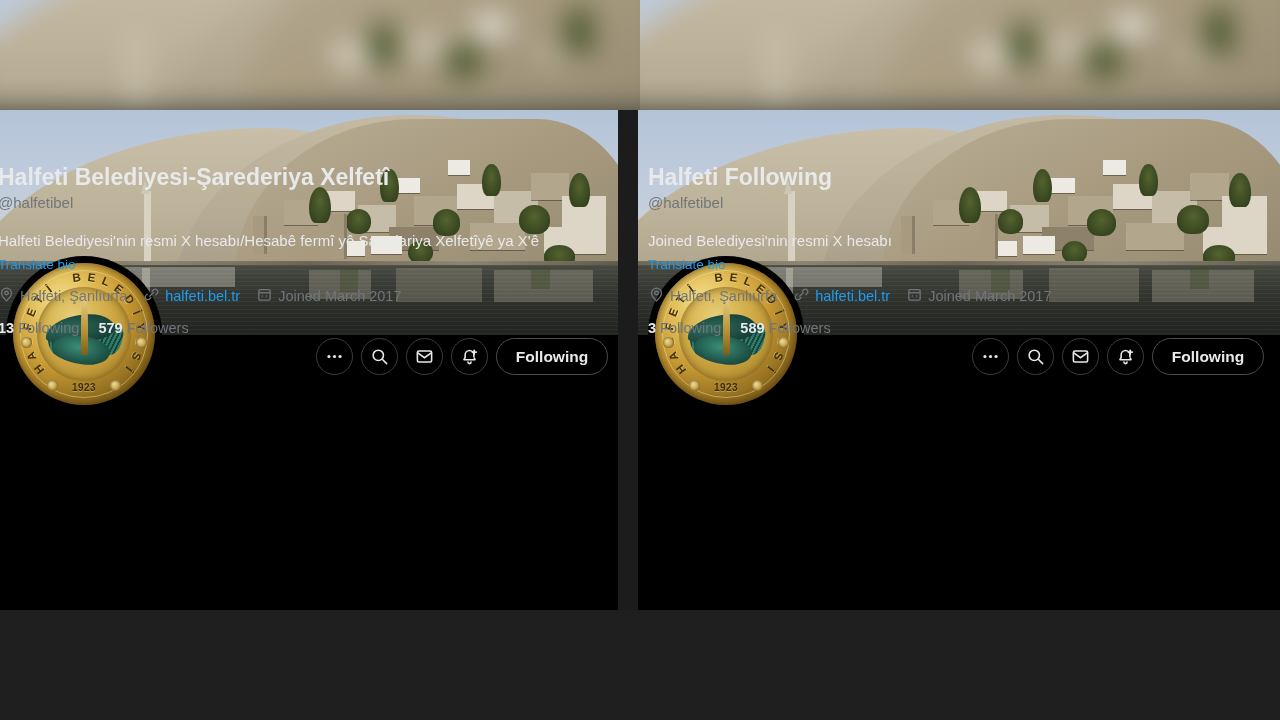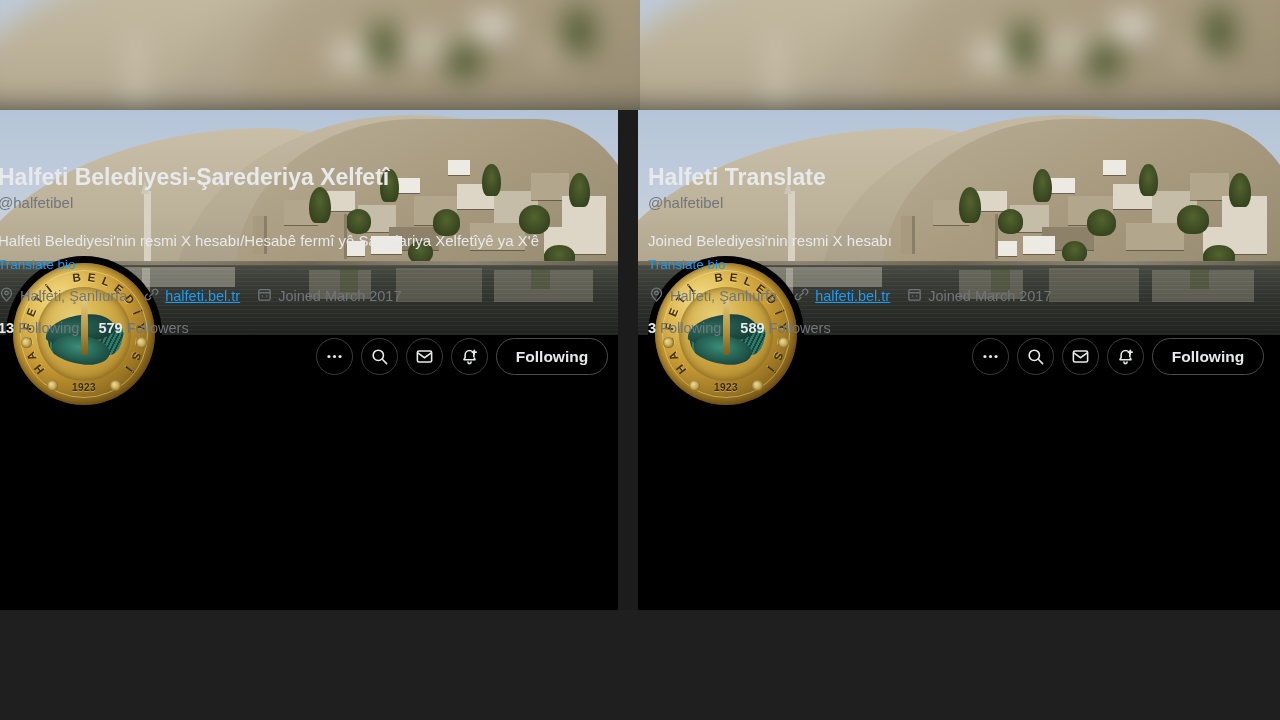--- a/index.html
+++ b/index.html
@@ -219,21 +219,21 @@
   .handle { color: #71767b; font-size: 15px; line-height: 21px; margin-top: 1px; }
   .bio { color: #e7e9ea; font-size: 15px; line-height: 20px; margin-top: 18px; white-space: nowrap; }
   .translate { color: #1d9bf0; font-size: 13.5px; line-height: 19px; margin-top: 4px; cursor: pointer; }
   .meta-row {
     display: flex; align-items: center; gap: 6px; margin-top: 12px;
     color: #71767b; font-size: 14.5px; white-space: nowrap;
   }
   .meta-item { display: flex; align-items: center; gap: 5px; }
   .meta-item svg { width: 17px; height: 17px; color: #71767b; flex: none; }
   .meta-item.spaced { margin-left: 10px; }
-  .meta-link { color: #1d9bf0; cursor: pointer; text-decoration: underline; }
+  .meta-link { color: #1d9bf0; cursor: pointer; }
   .stats { display: flex; gap: 19px; margin-top: 14px; font-size: 14.5px; }
   .stat { color: #71767b; cursor: pointer; white-space: nowrap; }
   .stat b { color: #e7e9ea; font-weight: bold; }
 
   .divider-gap {
     position: absolute; left: 618px; top: 110px; width: 20px; height: 500px;
     background: #1c1c1c;
   }
   .bottom-fill {
     position: absolute; left: 0; top: 610px; width: 1280px; height: 110px;
@@ -631,21 +631,21 @@
             <path d="M10 19a2 2 0 0 0 4 0" stroke-linecap="round"></path>
             <line x1="18" y1="4" x2="18" y2="9" stroke-linecap="round"></line>
             <line x1="15.5" y1="6.5" x2="20.5" y2="6.5" stroke-linecap="round"></line>
           </svg>
         </span>
       </button>
       <button class="follow-btn">Following</button>
     </div>
 
     <div class="info">
-      <div class="display-name">Halfeti Translate</div>
+      <div class="display-name">Halfeti Following</div>
       <div class="handle">@halfetibel</div>
       <div class="bio">Joined Belediyesi'nin resmi X hesabı</div>
       <div class="translate">Translate bio</div>
       <div class="meta-row">
         <div class="meta-item">
           <span>
             <svg viewBox="0 0 24 24" fill="none" stroke="currentColor" stroke-width="1.8">
                 <path d="M12 21s7-6.1 7-11a7 7 0 1 0-14 0c0 4.9 7 11 7 11z"></path>
                 <circle cx="12" cy="10" r="2.6"></circle>
               </svg>

